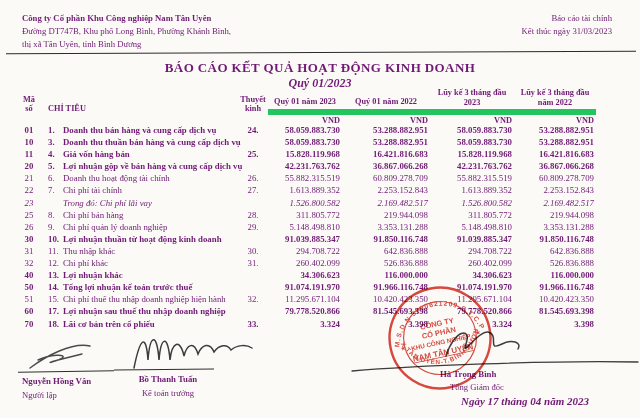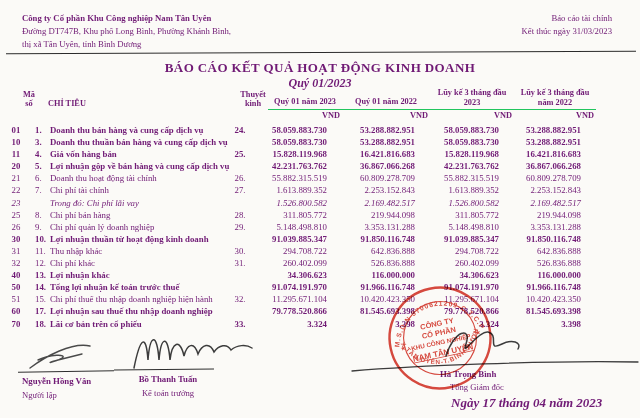--- a/index.html
+++ b/index.html
@@ -19,43 +19,43 @@
   .subtitle{left:0;top:76px;width:640px;text-align:center;font-size:12px;font-weight:bold;font-style:italic;}
   
   .grid{display:grid;grid-template-columns:26px 196px 30px 74px 88px 84px 82px;}
   .thead{left:16px;top:88px;width:580px;}
   .thead .cell{font-size:8.3px;font-weight:bold;line-height:9.5px;}
   .h-ma{display:flex;flex-direction:column;justify-content:flex-end;align-items:center;padding-bottom:12px;}
   .h-chitieu{display:flex;align-items:flex-end;padding-left:6px;padding-bottom:12px;font-size:8.6px;}
   .h-tm{display:flex;flex-direction:column;justify-content:flex-end;align-items:center;padding-bottom:12px;text-align:center;}
   .h-num{display:flex;flex-direction:column;justify-content:flex-end;}
   .h-num .lab{text-align:center;padding-bottom:2px;min-height:10px;}
-  .h-num .ruled{border-bottom:1px solid #22c55e;}
+  .h-num .ruled{border-bottom:6px solid #22c55e;}
   .h-num .vnd{text-align:right;padding:1px 2px 0 0;font-weight:bold;}
-  .tbody{left:3px;top:124px;width:580px;}
+  .tbody{left:16px;top:124px;width:580px;}
   .trow{height:12.1px;line-height:12.1px;font-size:8.8px;white-space:nowrap;}
   .trow .ma{text-align:center;}
   .trow .lbl{padding-left:6px;overflow:visible;}
   .trow .lbl .num{display:inline-block;width:15px;}
   .trow .tm{text-align:center;}
   .trow .val{text-align:right;padding-right:2px;}
   .trow.bold{font-weight:bold;}
   .trow.italic{font-style:italic;}
   .trow.italic .lbl{padding-left:21px;}
   
   .sig-line{border-top:1.5px solid #2e2e2e;}
   .sig-name{font-size:8.8px;font-weight:bold;}
   .sig-role{font-size:8.6px;}
   .sig-left-name{left:22px;top:376px;}
   .sig-left-role{left:22px;top:390px;}
   .sig-mid-name{left:118px;top:374px;width:100px;text-align:center;}
   .sig-mid-role{left:118px;top:388px;width:100px;text-align:center;}
   .sig-right-name{left:440px;top:369px;}
   .sig-right-role{left:450px;top:382px;}
-  .sig-right-date{left:451px;top:395px;font-size:13px;font-weight:bold;font-style:italic;}
+  .sig-right-date{left:461px;top:395px;font-size:11px;font-weight:bold;font-style:italic;}
   .line-left{left:18px;top:371px;width:96px;transform:rotate(-1deg);}
   .line-mid{left:114px;top:369px;width:100px;transform:rotate(-0.6deg);}
   .scribble{pointer-events:none;}
   
   .stamp{left:384px;top:282px;width:112px;height:112px;transform:rotate(-12deg);
          mix-blend-mode:multiply;opacity:.92;}
 </style>
 </head>
 <body>
 

